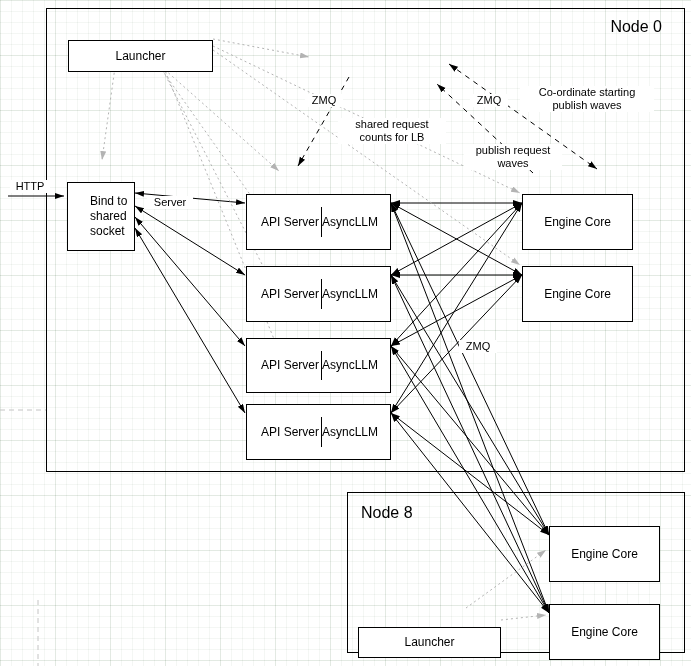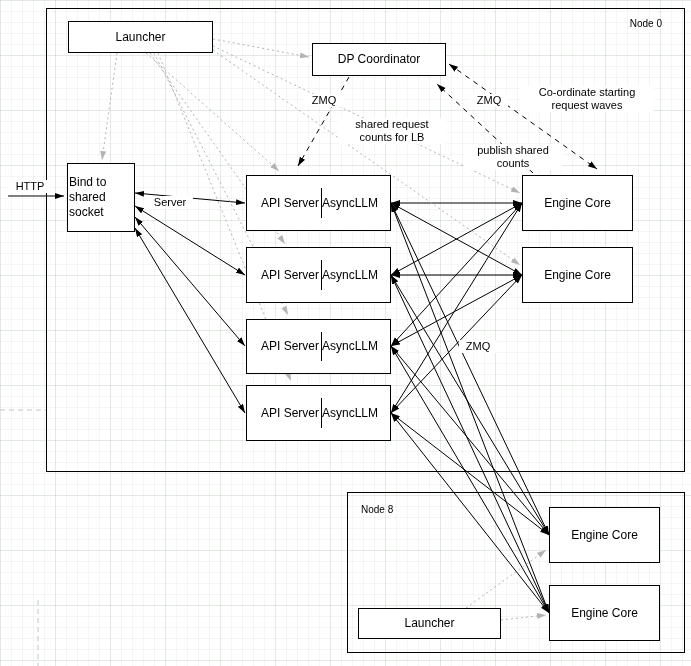--- a/index.html
+++ b/index.html
@@ -9,29 +9,29 @@
       background-image:
         linear-gradient(rgba(0,60,0,0.07) 1px, transparent 1px),
         linear-gradient(90deg, rgba(0,60,0,0.07) 1px, transparent 1px),
         linear-gradient(rgba(0,60,0,0.045) 1px, transparent 1px),
         linear-gradient(90deg, rgba(0,60,0,0.045) 1px, transparent 1px);
       background-size:55px 55px,55px 55px,11px 11px,11px 11px;
       font-family:"Liberation Sans", sans-serif;
       font-size:12px;color:#000;
     }
     .container{position:absolute;border:1px solid #000;background:transparent;z-index:1;box-sizing:border-box;}
-    .ctr-label{position:absolute;font-size:10px;white-space:nowrap;}
+    .ctr-label{position:absolute;font-size:16px;white-space:nowrap;}
     .ctr-label.right{right:22px;top:9px;}
     .ctr-label.left{left:13px;top:11px;}
     .edges{position:absolute;left:0;top:0;z-index:2;}
     .box{
       position:absolute;border:1px solid #000;background:#fff;z-index:3;box-sizing:border-box;
-      display:flex;align-items:center;justify-content:center;text-align:center;line-height:1.25;
+      display:flex;align-items:center;justify-content:center;text-align:center;line-height:1.25;margin-top:19px;
     }
-    .bindbox{justify-content:flex-start;text-align:left;padding-left:1px;}
+    .bindbox{justify-content:flex-start;text-align:left;padding-left:22px;}
     .apirow{padding:12px;text-align:right;}
     .apirow .cell{height:100%;display:flex;align-items:center;justify-content:center;box-sizing:border-box;}
     .apirow .srv{width:53%;border-right:1px solid #000;}
     .apirow .llm{width:47%;}
     .elabel{
       position:absolute;z-index:4;background:#ffffff;text-align:center;
       font-size:11px;line-height:1.18;padding:0 2px;
     }
   </style>
 </head>
@@ -104,23 +104,20 @@
     <g stroke="#c4c4c4" stroke-width="1" fill="none" stroke-dasharray="5 4">
       <line x1="0" y1="410" x2="46" y2="410"></line>
       <line x1="38" y1="600" x2="38" y2="666"></line>
     </g>
   </svg>
 
   <div class="box" style="left:68px;top:21px;width:145px;height:32px">
     <span>Launcher</span>
   </div>
 
-  <div class="box" style="left:312px;top:43px;width:134px;height:33px">
-    <span>DP Coordinator</span>
-  </div>
 
   <div class="box bindbox" style="left:67px;top:163px;width:68px;height:69px">
     <span>Bind to shared socket</span>
   </div>
 
   <div class="box apirow" style="left:246px;top:175px;width:145px;height:56px">
     <div class="cell srv">API Server</div>
     <div class="cell llm">AsyncLLM</div>
   </div>
   <div class="box apirow" style="left:246px;top:247px;width:145px;height:56px">
@@ -153,16 +150,16 @@
   <div class="box" style="left:358px;top:608px;width:143px;height:31px">
     <span>Launcher</span>
   </div>
 
   <div class="elabel" style="left:10px;top:180px;width:36px">HTTP</div>
   <div class="elabel" style="left:147px;top:196px;width:42px">Server</div>
   <div class="elabel" style="left:305px;top:94px;width:34px">ZMQ</div>
   <div class="elabel" style="left:470px;top:94px;width:34px">ZMQ</div>
   <div class="elabel" style="left:459px;top:340px;width:34px">ZMQ</div>
   <div class="elabel" style="left:338px;top:118px;width:104px">shared request counts for LB</div>
-  <div class="elabel" style="left:464px;top:144px;width:94px">publish shared counts</div>
-  <div class="elabel" style="left:520px;top:86px;width:130px">Co-ordinate starting request waves</div>
+  <div class="elabel" style="left:464px;top:144px;width:94px">publish request waves</div>
+  <div class="elabel" style="left:520px;top:86px;width:130px">Co-ordinate starting publish waves</div>
 
 </div>
 
 </body></html>

